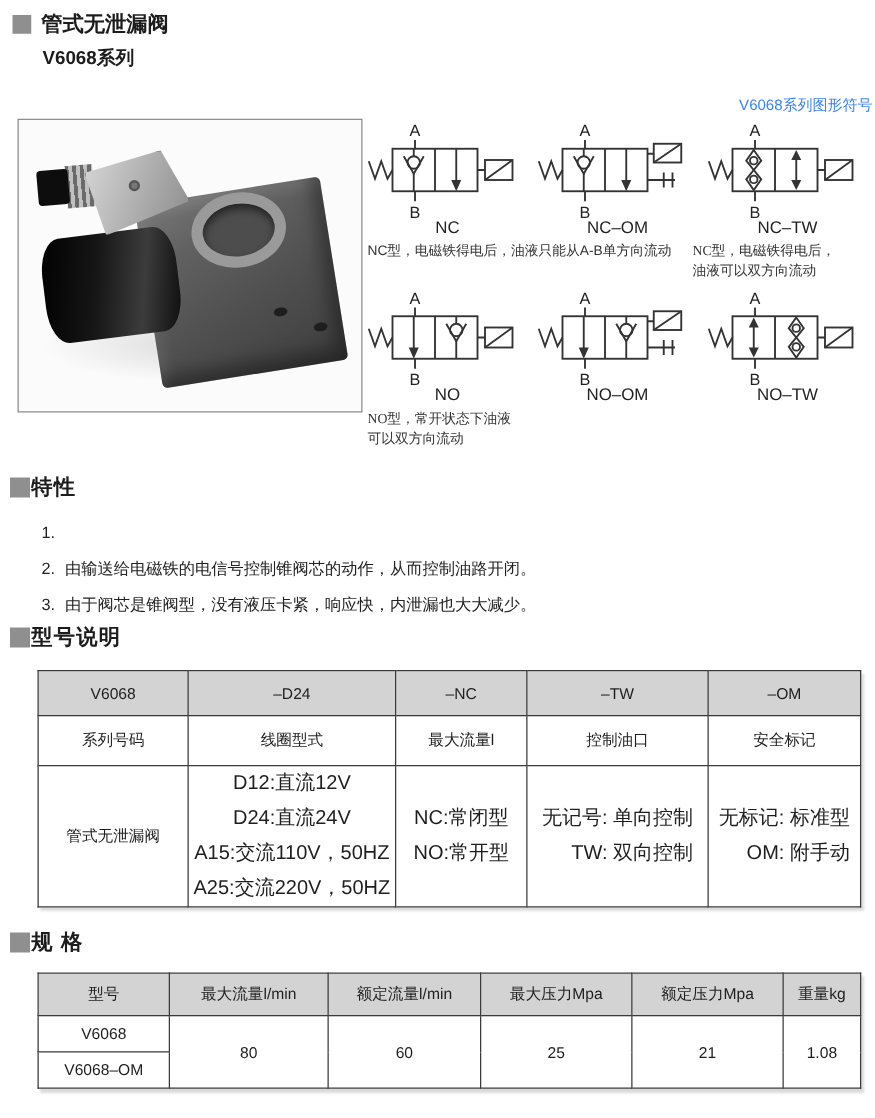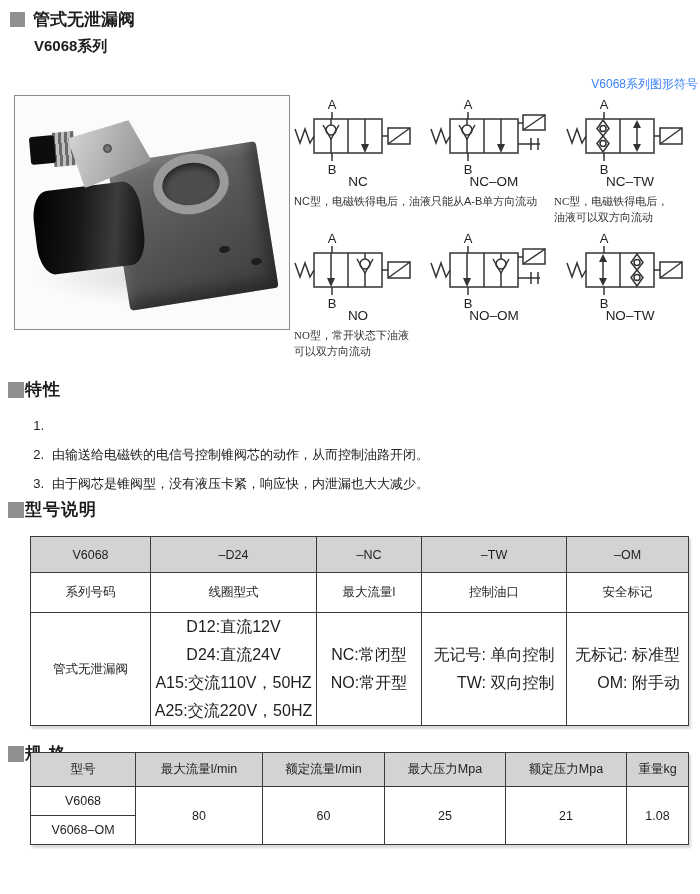--- a/index.html
+++ b/index.html
@@ -73,21 +73,21 @@
   .spec-head  { position:absolute; left:8px; top:742px; }
   table { border-collapse:collapse; table-layout:fixed; position:absolute;
           box-shadow:2px 3px 2px rgba(0,0,0,.15); background:#fff; }
   th, td { border:1.5px solid #3a3a3a; text-align:center; vertical-align:middle;
            font-size:12.5px; font-weight:normal; color:#1e1e1e; }
   .thead-bg { background:#d3d3d3; }
   .model-table { left:30px; top:536px; width:658px; }
   .model-table .r1 { height:36px; }
   .model-table .r2 { height:40px; }
   .model-table .r3 { height:92px; }
-  .spec-table { left:30px; top:752px; width:658px; }
+  .spec-table { left:30px; top:778px; width:658px; }
   .spec-table .hr { height:34px; }
   .spec-table .dr { height:29px; }
   .pre { white-space:pre-line; line-height:1.75; font-size:16px; }
   .inner-right { display:inline-block; text-align:right; }
   .inner-center { display:inline-block; text-align:center; }
 </style>
 </head>
 <body>
 
 <div class="page">

